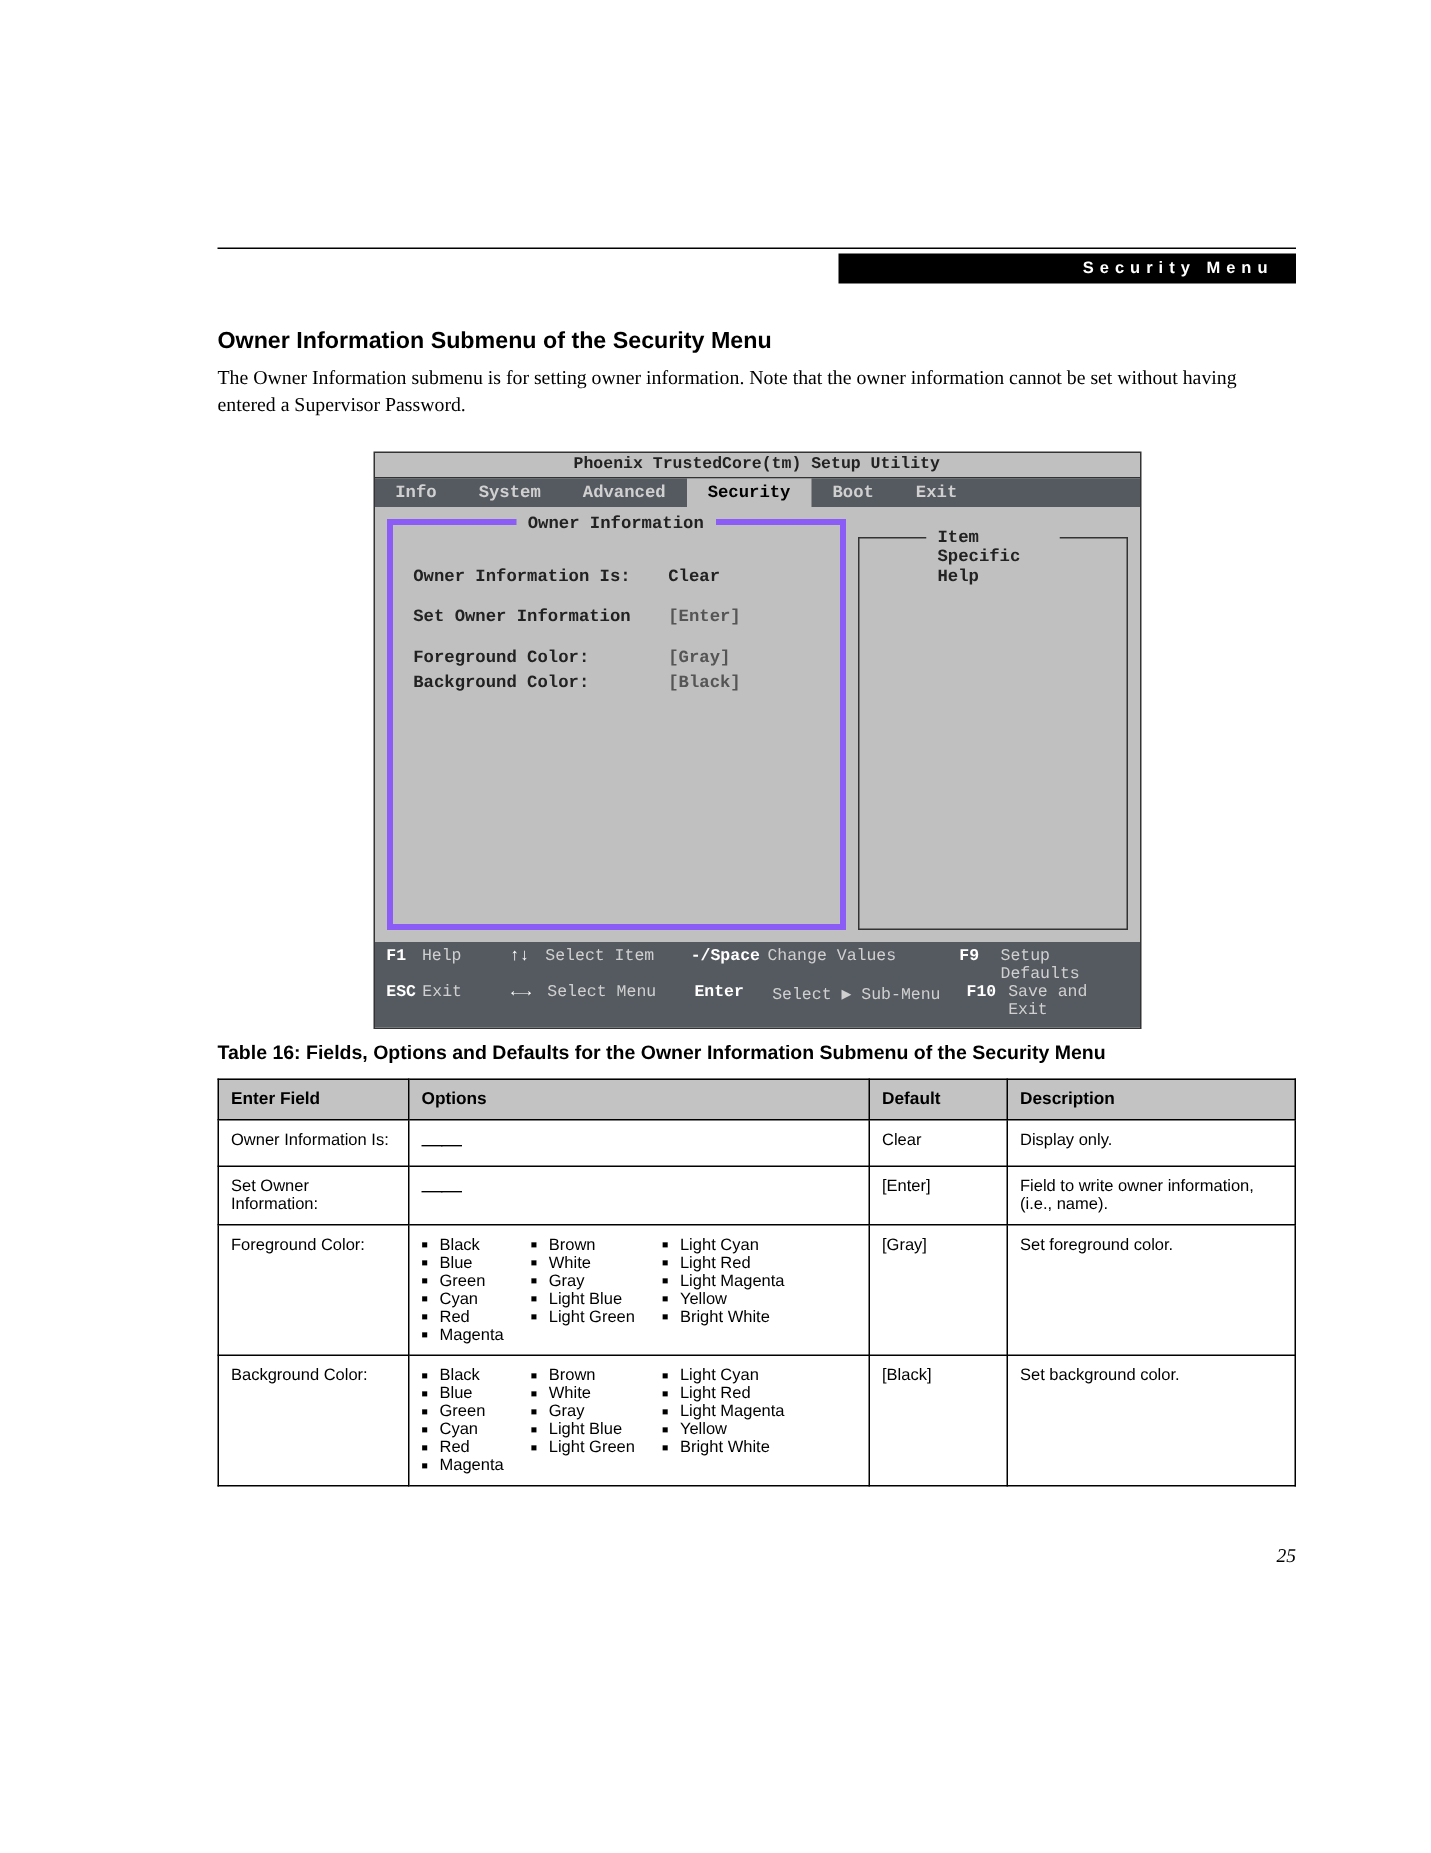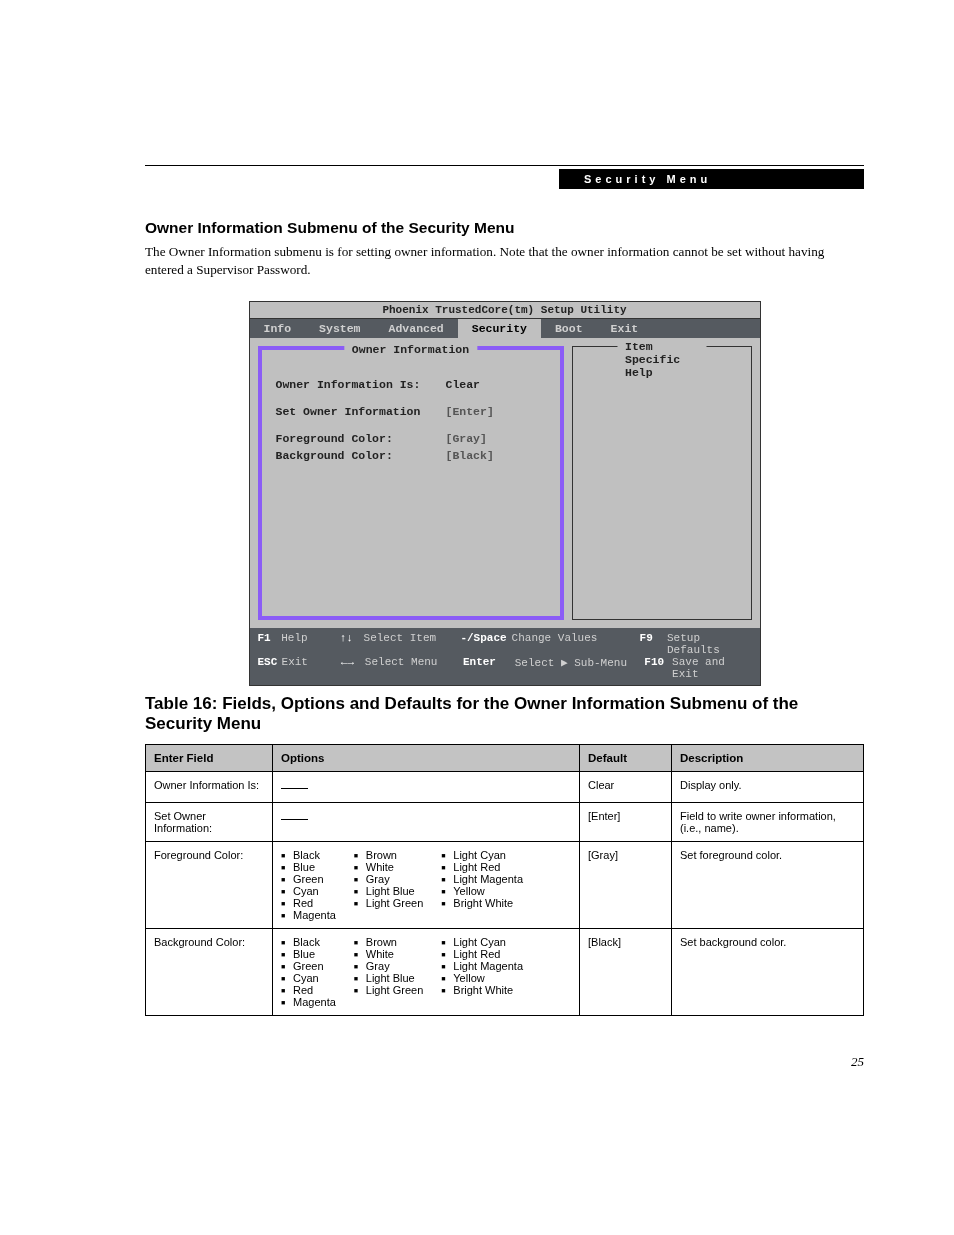--- a/index.html
+++ b/index.html
@@ -24,23 +24,23 @@
     justify-content: flex-end;
     margin-bottom: 30px;
   }
   .header-black {
     background: #000;
     color: #fff;
     font-family: Arial, Helvetica, sans-serif;
     font-size: 11px;
     font-weight: bold;
     letter-spacing: 4px;
-    padding: 4px 25px;
+    padding: 4px 15px;
     width: 305px;
-    text-align: left;
+    text-align: right;
     box-sizing: border-box;
   }
   h2.section-title {
     font-family: "Myriad Pro", "Frutiger", Arial, sans-serif;
     font-weight: bold;
     font-size: 15.5px;
     margin: 0 0 6px 0;
   }
   p.body-text {
     font-family: "Minion Pro", Georgia, 'Times New Roman', serif;
@@ -88,21 +88,21 @@
   }
   .bios-left {
     flex: 1 1 auto;
     border: 4px solid #8b5cf6;
     margin: 8px 4px 8px 8px;
     position: relative;
   }
   .bios-right {
     width: 178px;
     border: 1px solid #333;
-    margin: 8px 8px 8px 4px;
+    margin: 20px 8px 8px 4px;
   }
   .bios-panel-title {
     position: absolute;
     top: -7px;
     left: 50%;
     transform: translateX(-50%);
     background: #c0c0c0;
     padding: 0 8px;
     font-family: "Courier New", monospace;
     font-size: 11.5px;
@@ -142,21 +142,21 @@
   .bf-txt4 { }
   .figure-caption {
     font-family: Arial, Helvetica, sans-serif;
     font-size: 10px;
     font-weight: bold;
     text-align: center;
     margin: 8px 0 22px 0;
   }
   .table-title {
     font-family: Arial, Helvetica, sans-serif;
-    font-size: 17px;
+    font-size: 13px;
     font-weight: bold;
     margin: 0 0 10px 0;
   }
   table.doc-table {
     width: 100%;
     border-collapse: collapse;
     font-family: "Myriad Pro", Arial, Helvetica, sans-serif;
     font-size: 11px;
   }
   table.doc-table th {

